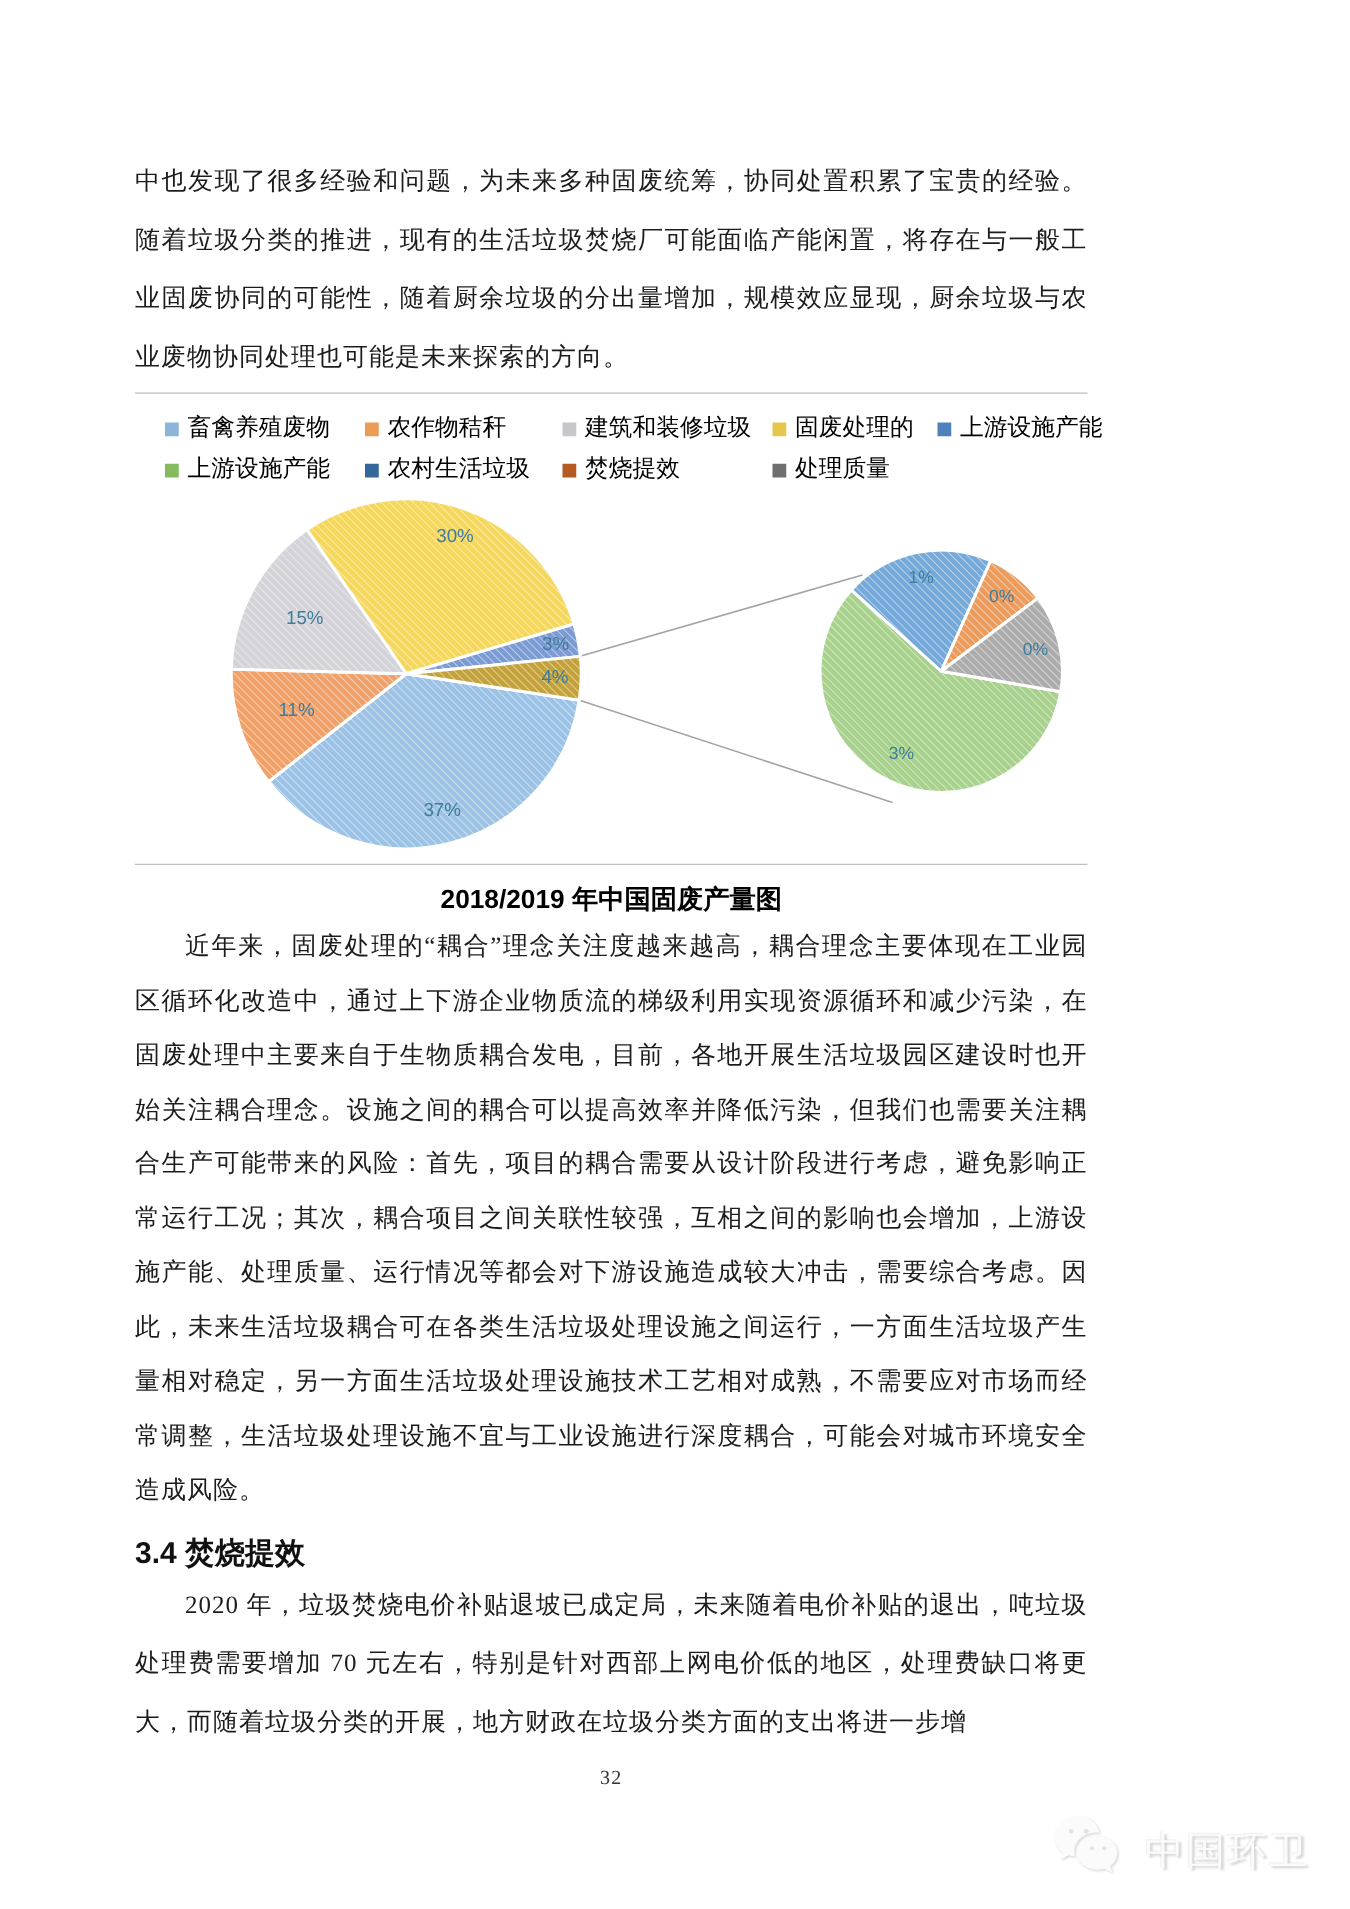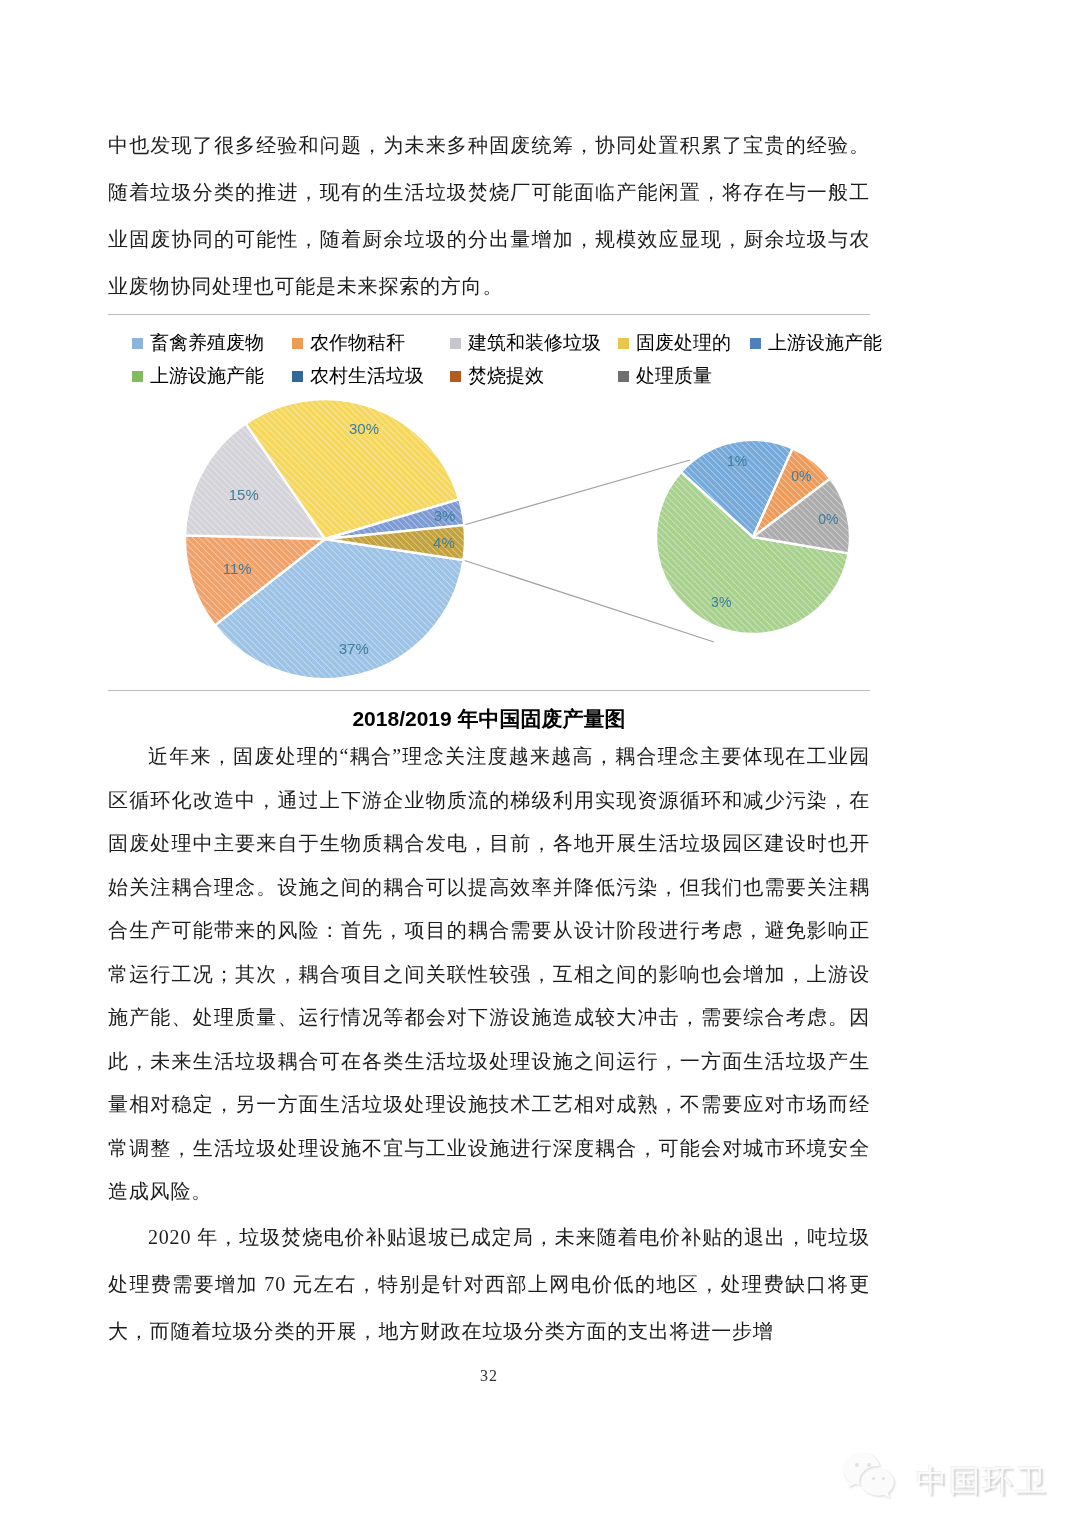--- a/index.html
+++ b/index.html
@@ -145,20 +145,21 @@
         </g>
     </svg>
   </div>
 
   <hr class="rule rule2">
 
   <p class="chart-title">2018/2019 年中国固废产量图</p>
 
   <p class="body-text p2 indent para-block">近年来，固废处理的“耦合”理念关注度越来越高，耦合理念主要体现在工业园区循环化改造中，通过上下游企业物质流的梯级利用实现资源循环和减少污染，在固废处理中主要来自于生物质耦合发电，目前，各地开展生活垃圾园区建设时也开始关注耦合理念。设施之间的耦合可以提高效率并降低污染，但我们也需要关注耦合生产可能带来的风险：首先，项目的耦合需要从设计阶段进行考虑，避免影响正常运行工况；其次，耦合项目之间关联性较强，互相之间的影响也会增加，上游设施产能、处理质量、运行情况等都会对下游设施造成较大冲击，需要综合考虑。因此，未来生活垃圾耦合可在各类生活垃圾处理设施之间运行，一方面生活垃圾产生量相对稳定，另一方面生活垃圾处理设施技术工艺相对成熟，不需要应对市场而经常调整，生活垃圾处理设施不宜与工业设施进行深度耦合，可能会对城市环境安全造成风险。</p>
 
+  <h2 class="section-heading">3.4 焚烧提效</h2>
 
   <p class="body-text p3 indent p3-block">2020 年，垃圾焚烧电价补贴退坡已成定局，未来随着电价补贴的退出，吨垃圾处理费需要增加 70 元左右，特别是针对西部上网电价低的地区，处理费缺口将更大，而随着垃圾分类的开展，地方财政在垃圾分类方面的支出将进一步增</p>
 
   <div class="page-number">32</div>
 </div>
 
 <div class="watermark">
   <span class="wm-icon">
     <svg width="66" height="52" viewBox="0 0 66 52">
       <g fill="#fbfbfb">

